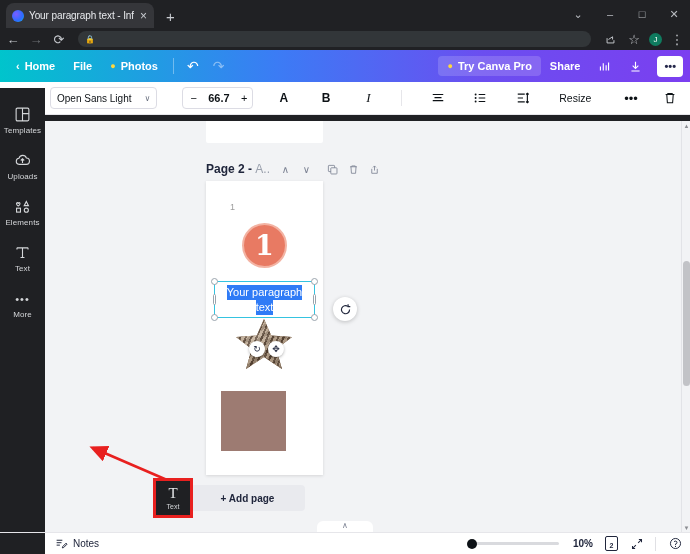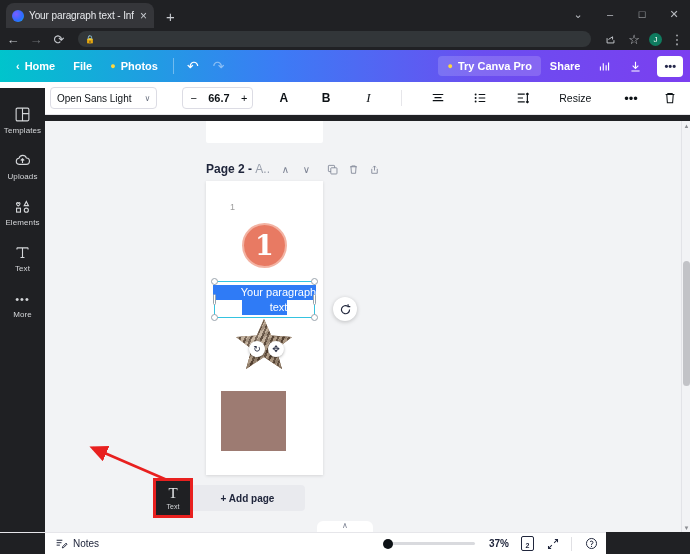--- a/index.html
+++ b/index.html
@@ -167,21 +167,21 @@
 
   
   .txtbox {
     position:absolute; left:8px; top:100px; width:101px; height:37px;
     border:1px solid #35c3e0; background:transparent;
   }
   .txt-inner {
     position:absolute; inset:0; display:flex; flex-direction:column;
     align-items:center; justify-content:center; text-align:center;
   }
-  .txt-line { background:#2f7bf6; color:#fff; font-size:11px; line-height:15px; font-weight:300; white-space:nowrap;padding-left:28px; }
+  .txt-line { background:#2f7bf6; color:#fff; font-size:11px; line-height:15px; font-weight:300; white-space:nowrap; }
   .handle {
     position:absolute; width:7px; height:7px; border-radius:50%;
     background:#fff; border:1px solid #9aa4ad;
   }
   .h-tl{left:-4px;top:-4px;} .h-tr{right:-4px;top:-4px;}
   .h-bl{left:-4px;bottom:-4px;} .h-br{right:-4px;bottom:-4px;}
   .handle-bar {
     position:absolute; width:3px; height:11px; background:#fff;
     border:1px solid #9aa4ad; border-radius:2px;
   }
@@ -242,21 +242,21 @@
   }
   .vscroll-thumb {
     position:absolute; left:1px; top:140px; width:7px; height:125px;
     background:#c2c3c7; border-radius:4px;
   }
   .vs-arrow { position:absolute; left:0; width:9px; height:9px; color:#8b8d92; font-size:6px;
     display:flex; align-items:center; justify-content:center; }
 
   
   .bottombar {
-    position:absolute; left:0; bottom:0; width:606px; height:22px; background:#fff;
+    position:absolute; left:0; bottom:0; width:690px; height:22px; background:#fff;
     display:flex; align-items:center; padding:0 8px 0 0; border-top:1px solid #e6e6ea;
   }
   .bb-rail { width:45px; height:22px; background:#1f2023; flex:none; }
   .notes-btn { display:flex; align-items:center; gap:5px; padding-left:10px; font-size:10px; color:#20263c; }
   .bb-spacer { flex:1; }
   .zoom-wrap { display:flex; align-items:center; gap:0; }
   .zoom-track { position:relative; width:90px; height:3px; background:#d9dade; border-radius:2px; }
   .zoom-knob {
     position:absolute; left:-2px; top:-3.5px; width:10px; height:10px; border-radius:50%;
     background:#0d1216;
@@ -534,21 +534,21 @@
         </svg>
       </span>
       <span>Notes</span>
     </div>
     <div class="bb-spacer"></div>
     <div class="zoom-wrap">
       <div class="zoom-track">
         <div class="zoom-knob"></div>
       </div>
     </div>
-    <div class="zoom-pct">37%</div>
+    <div class="zoom-pct">10%</div>
     <div class="pagecount">2</div>
     <div class="bb-ico">
       <svg width="12" height="12" viewBox="0 0 16 16" fill="none" stroke="#20263c" stroke-width="1.4">
         <path d="M9.5 6.5 L14 2 M10.5 2 H14 V5.5 M6.5 9.5 L2 14 M2 10.5 V14 H5.5"></path>
       </svg>
     </div>
     <div class="bb-sep"></div>
     <div class="bb-ico">
       <svg width="13" height="13" viewBox="0 0 16 16" fill="none" stroke="#20263c" stroke-width="1.2">
         <circle cx="8" cy="8" r="6.2"></circle>

